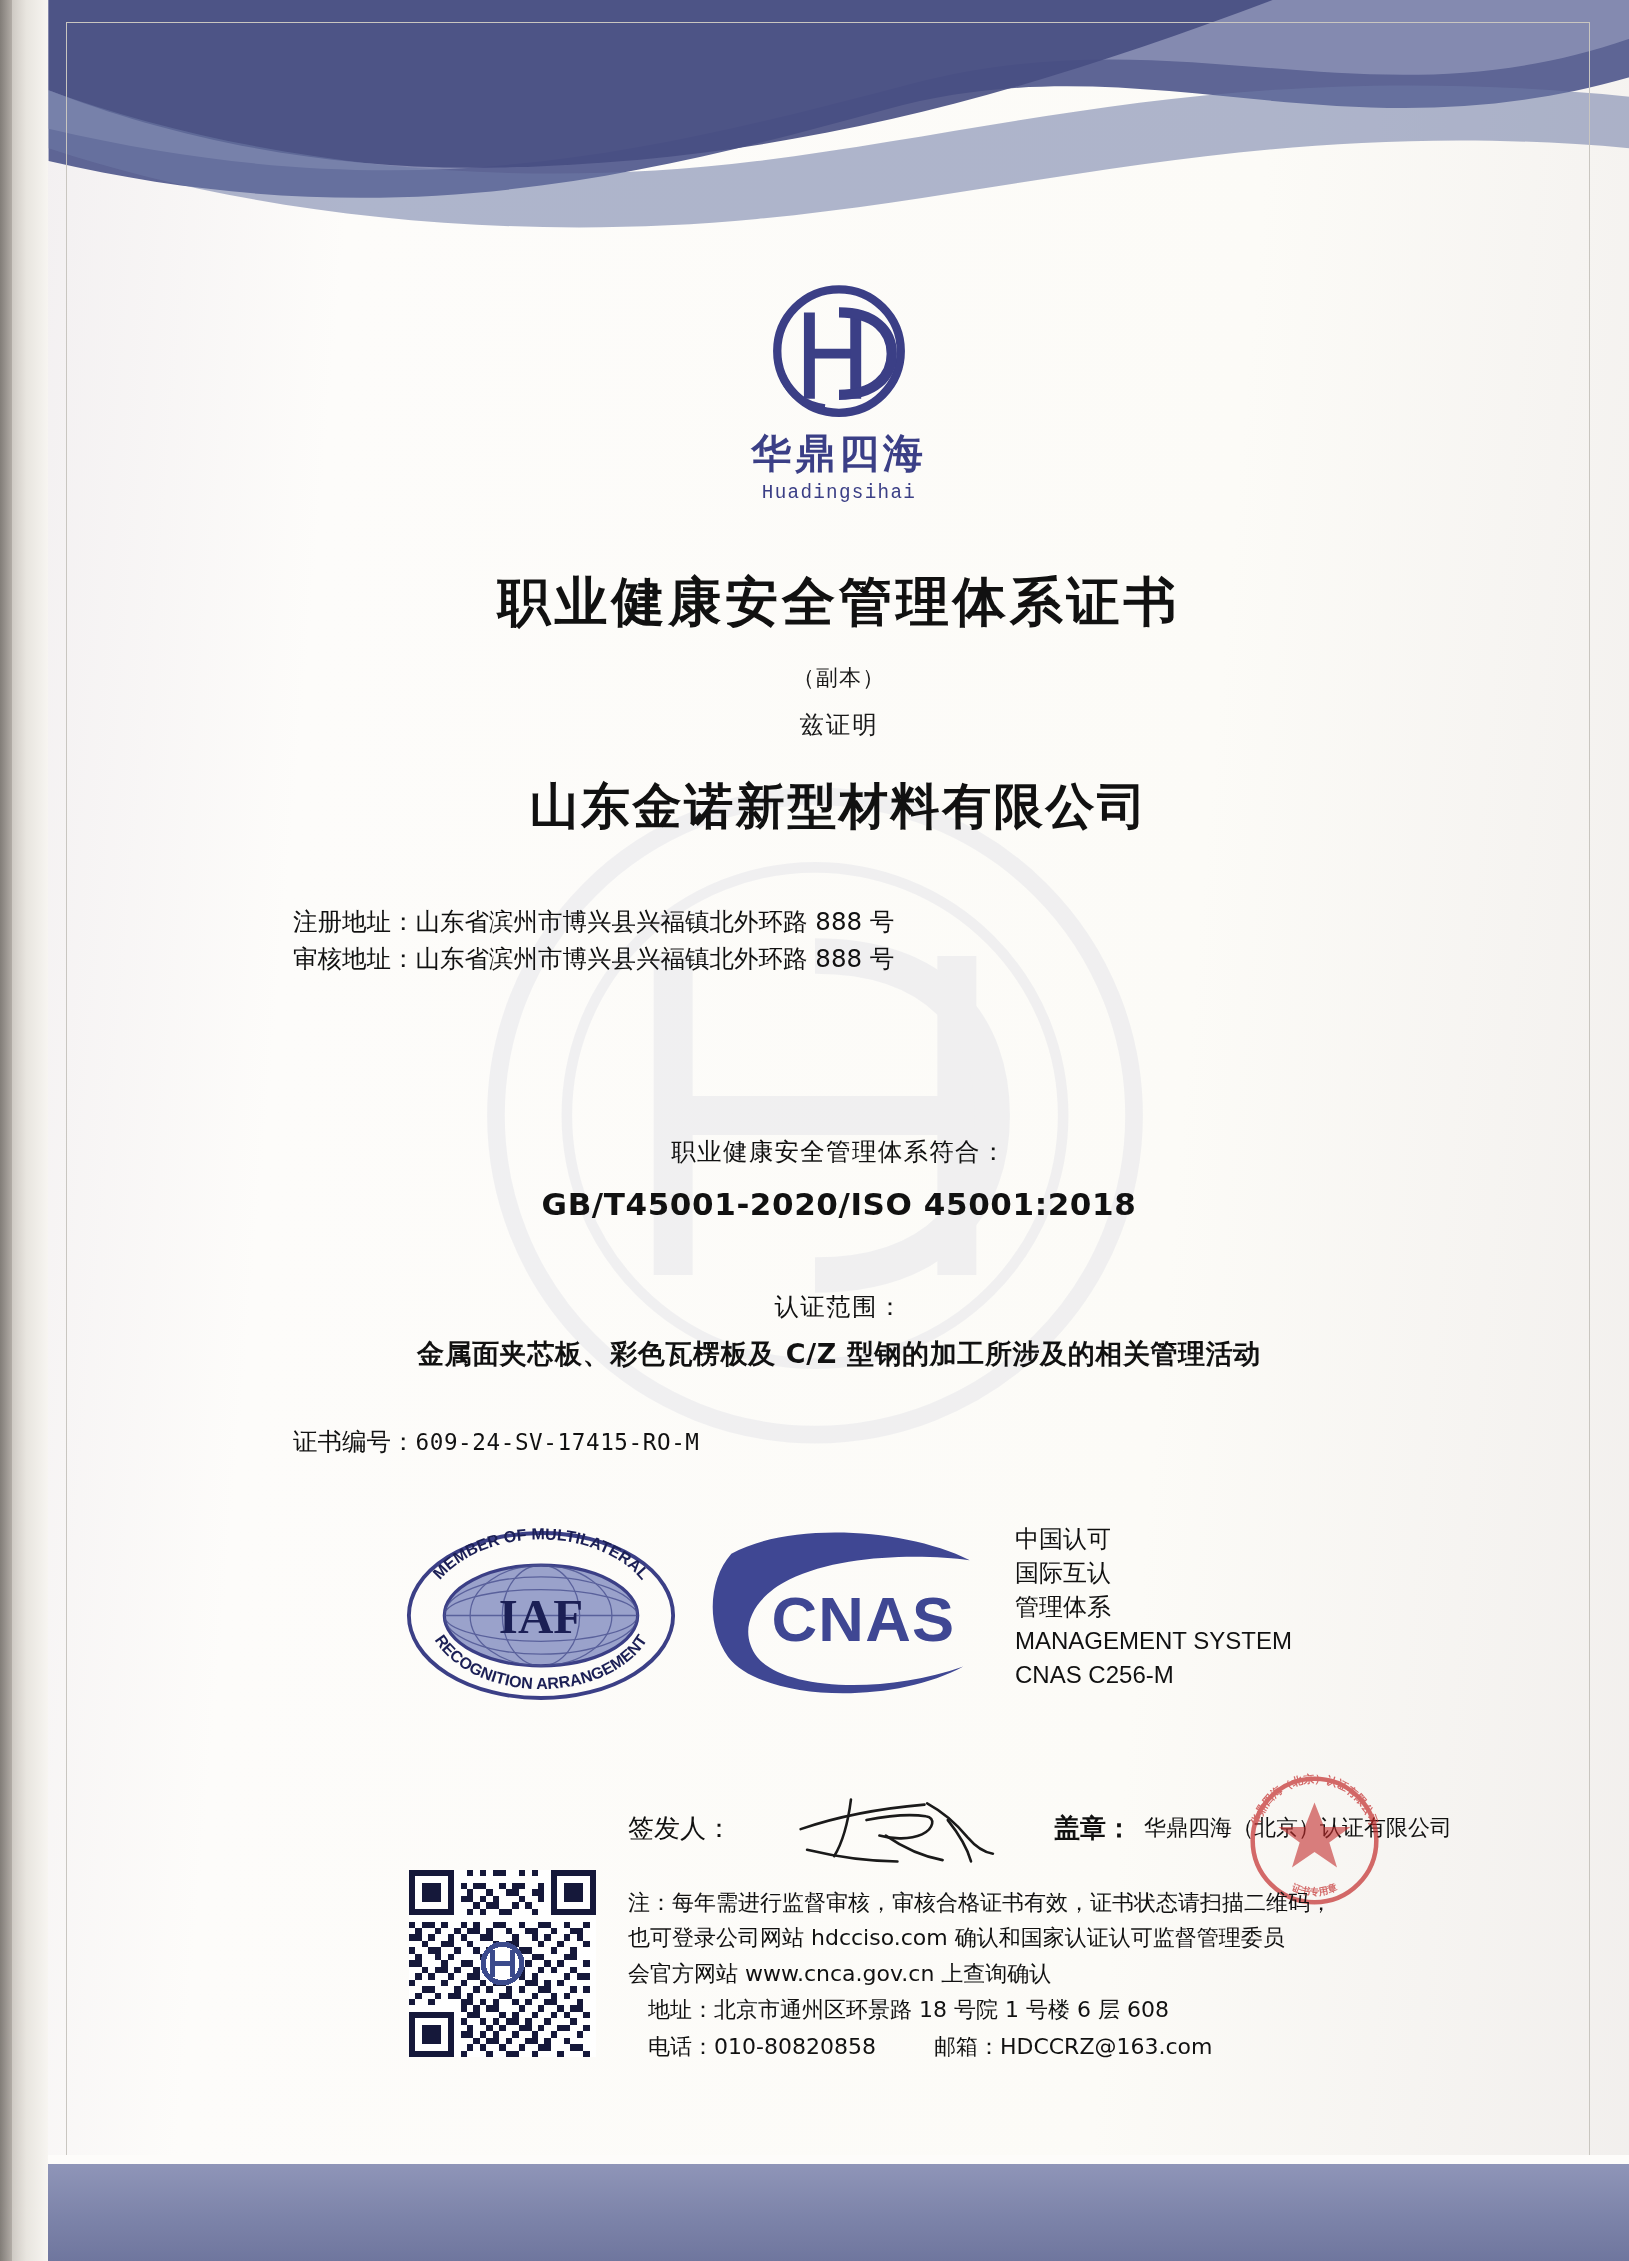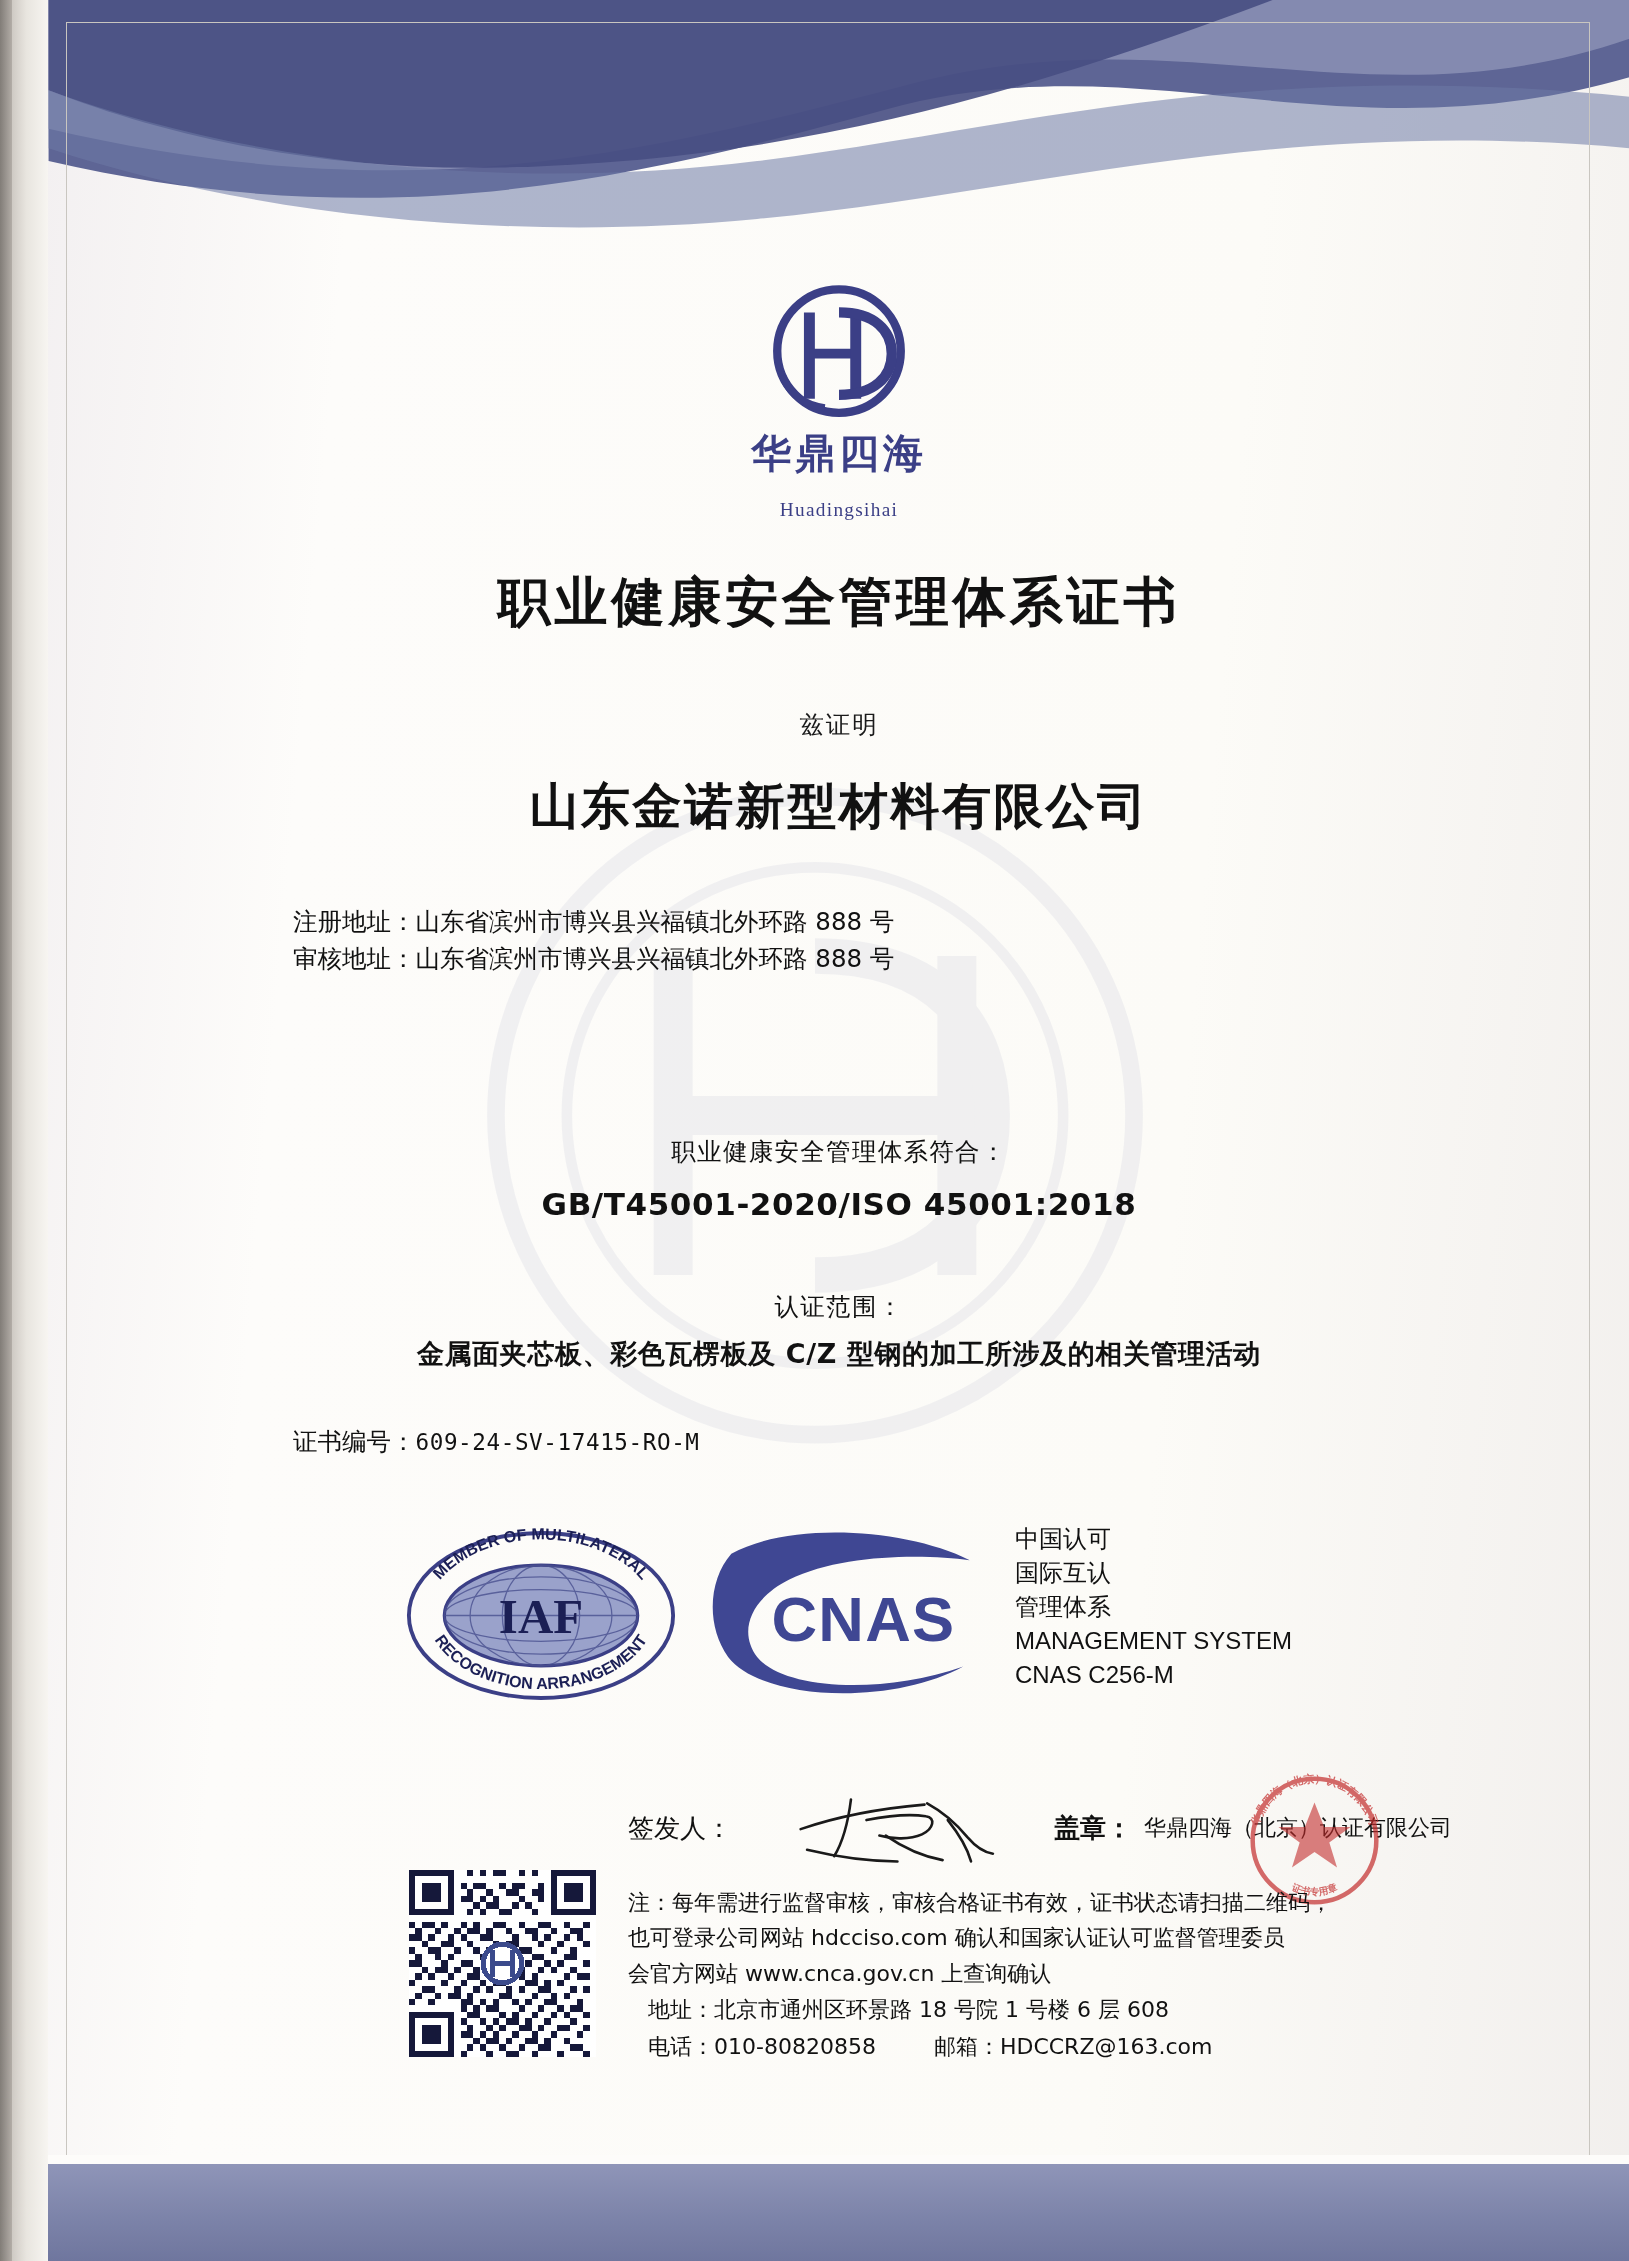--- a/index.html
+++ b/index.html
@@ -67,22 +67,22 @@
   }
 
   
   .logo-block{position:absolute;left:50%;top:279px;transform:translateX(-50%);width:361px;text-align:center;}
   .logo-mark{width:193px;height:148px;margin:0 auto;}
   .logo-cn{
     font-family:"DejaVu Sans", sans-serif;
     font-weight:bold;color:#3b3f86;font-size:40px;letter-spacing:3.9px;margin-top:3.9px;line-height:1;
   }
   .logo-en{
-    font-family:Liberation Serif, serif;
-    color:#3b3f86;font-size:19.3px;letter-spacing:1.3px;margin-top:26px;
+    font-family:Liberation Mono, monospace;
+    color:#3b3f86;font-size:19.3px;letter-spacing:1.3px;margin-top:9px;
   }
 
   
   .main-title{
     position:absolute;left:0;top:567px;width:100%;
     font-family:"DejaVu Sans", sans-serif;
     font-weight:bold;font-size:53px;color:#111;letter-spacing:3.9px;
   }
   .sub-copy{
     position:absolute;left:0;top:663px;width:100%;
@@ -221,20 +221,21 @@
           <path d="M176,52 L176,186" stroke-width="17"></path>
           <path d="M150,52 C205,52 232,80 232,116 C232,152 205,180 150,180" stroke-width="16"></path>
           <path d="M62,150 C72,178 96,196 128,200" stroke-width="11"></path>
         </g>
       </svg>
       <div class="logo-cn">华鼎四海</div>
       <div class="logo-en">Huadingsihai</div>
     </div>
 
     <div class="main-title">职业健康安全管理体系证书</div>
+    <div class="sub-copy">（副本）</div>
     <div class="hereby">兹证明</div>
     <div class="company">山东金诺新型材料有限公司</div>
 
     <div class="addr-block">
       <div>注册地址：山东省滨州市博兴县兴福镇北外环路 888 号</div>
       <div>审核地址：山东省滨州市博兴县兴福镇北外环路 888 号</div>
     </div>
 
     <div class="std-label">职业健康安全管理体系符合：</div>
     <div class="std-code">GB/T45001-2020/ISO 45001:2018</div>

